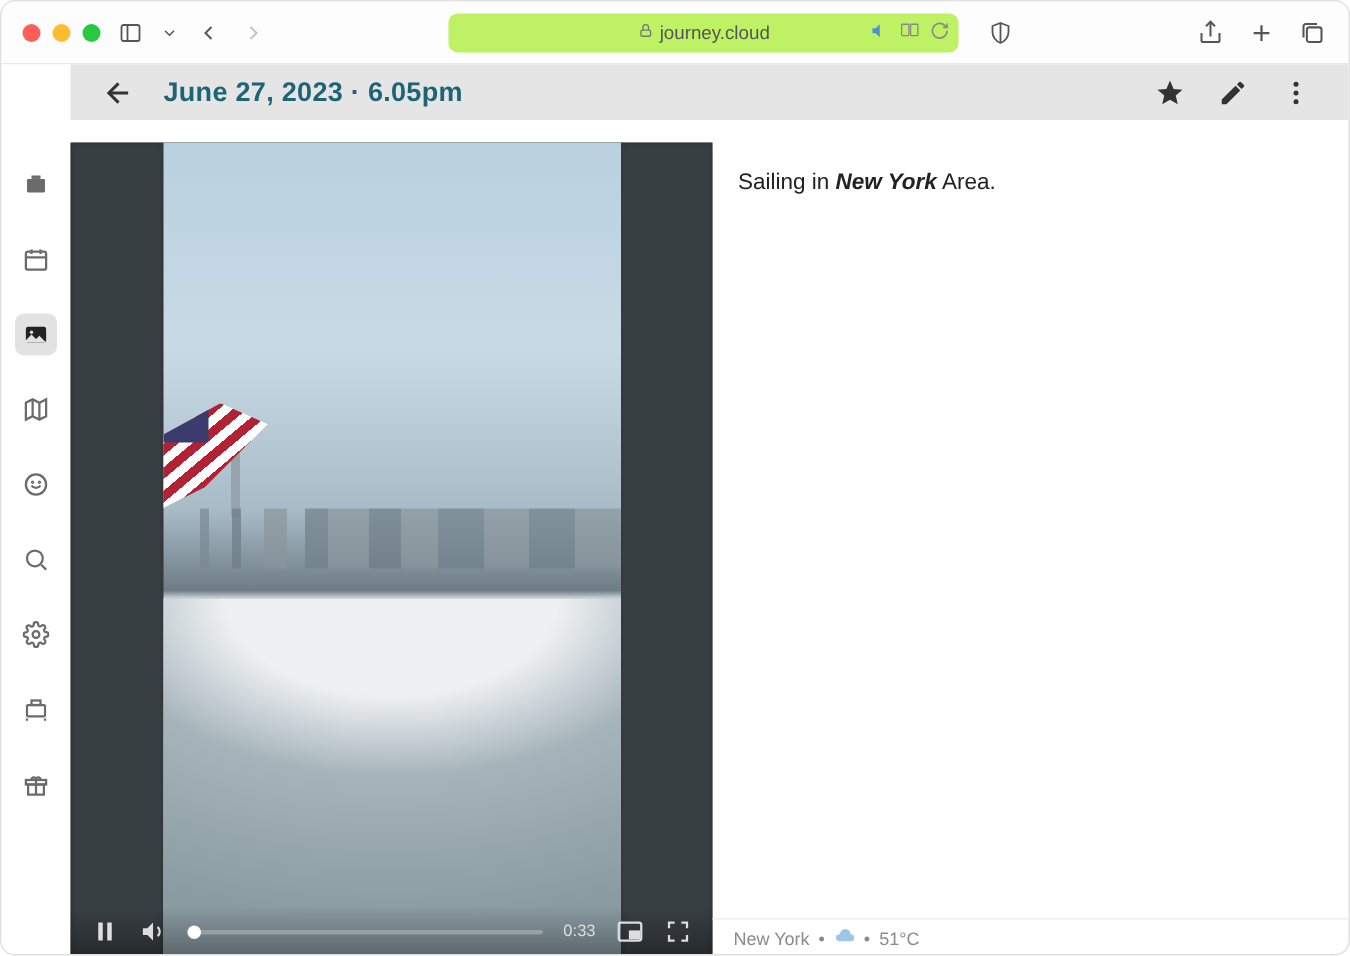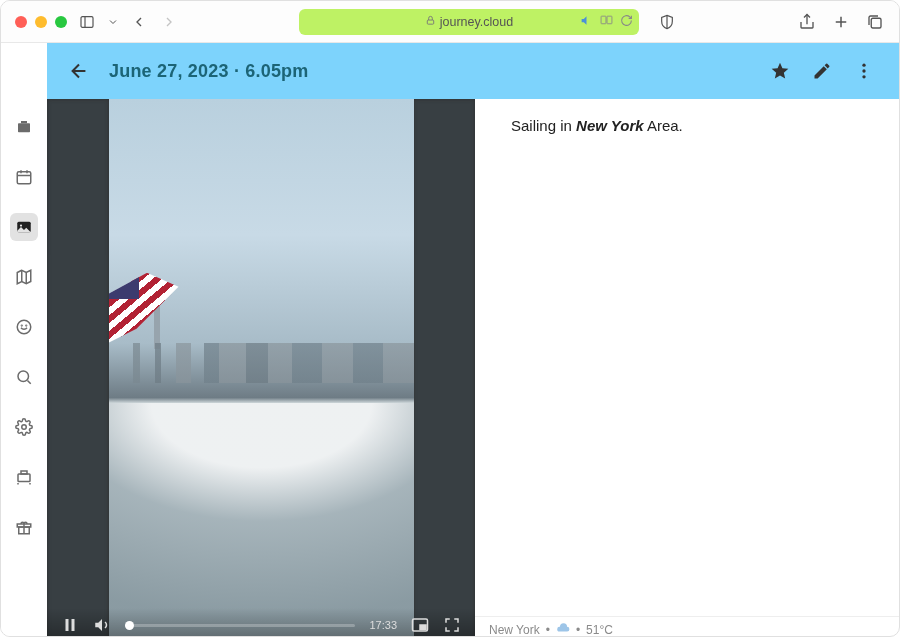--- a/index.html
+++ b/index.html
@@ -40,22 +40,22 @@
     gap:4px;
     position: relative;
   }
   .addr .lock { font-size:11px; color:#777; }
   .addr-right { position:absolute; right:6px; display:flex; gap:6px; align-items:center; color:#888; font-size:12px;}
   .chrome-right { display:flex; gap:14px; align-items:center; color:#555;}
   .chrome-right svg { width:18px; height:18px; }
 
   
   .app-header {
-    height: 56px;
-    background: #7dd3fc;
+    height: 37px;
+    background: #e5e5e5;
     display:flex;
     align-items:center;
     padding: 0 8px 0 20px;
   }
   .back-arrow { width:24px; height:24px; display:flex; align-items:center; justify-content:center; color:#333; cursor:pointer; }
   .entry-title {
     color:#1c6476;
     font-weight:700;
     font-size:18px;
     margin-left:18px;
@@ -146,21 +146,21 @@
     background: linear-gradient(to top, rgba(0,0,0,0.35), transparent);
     font-size:12px;
   }
   .vc { width:18px; height:18px; display:flex; align-items:center; justify-content:center; cursor:pointer;}
   .prog { flex:1; height:3px; background:rgba(255,255,255,0.25); border-radius:2px; position:relative;}
   .prog::before { content:""; position:absolute; left:0; top:-3px; width:9px; height:9px; background:#fff; border-radius:50%; }
   .vc-right { margin-left:auto; display:flex; gap:14px; align-items:center;}
 
   .content-col { flex:1; display:flex; flex-direction:column; position:relative;}
   .entry-text {
-    padding:18px 36px;
+    padding:18px 17px;
     font-size:15px;
     color:#222;
   }
   .entry-text .bold { font-weight:800; font-style:italic; }
 
   .status-bar {
     position:absolute; left:0; right:0; bottom:0;
     height:26px;
     border-top:1px solid #eee;
     display:flex; align-items:center;
@@ -376,21 +376,21 @@
             <rect x="14" y="4" width="4" height="16"></rect>
           </svg>
       </div>
       <div class="vc">
         <svg viewBox="0 0 24 24" fill="currentColor">
             <path d="M3 9v6h4l5 5V4L7 9H3z"></path>
             <path d="M16 8a5 5 0 0 1 0 8" fill="none" stroke="currentColor" stroke-width="2"></path>
           </svg>
       </div>
       <div class="prog"></div>
-      <span style="font-size:11px">17:33</span>
+      <span style="font-size:11px">0:33</span>
       <div class="vc-right">
         <div class="vc">
           <svg viewBox="0 0 24 24" fill="none" stroke="currentColor" stroke-width="2">
               <rect x="2" y="4" width="20" height="16" rx="2"></rect>
               <rect x="12" y="12" width="8" height="6" fill="currentColor"></rect>
             </svg>
         </div>
         <div class="vc">
           <svg viewBox="0 0 24 24" fill="none" stroke="currentColor" stroke-width="2">
               <polyline points="4 9 4 4 9 4"></polyline>

